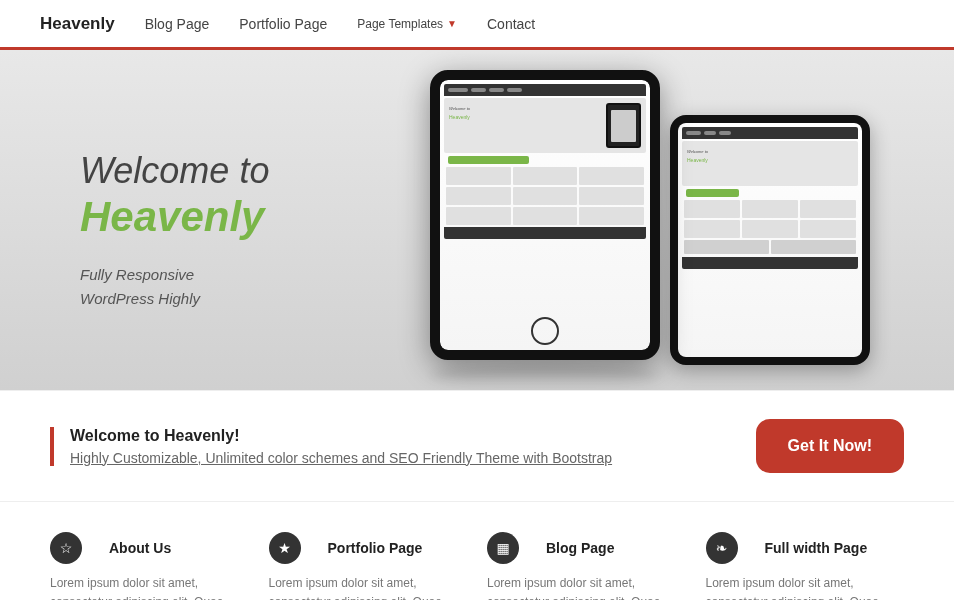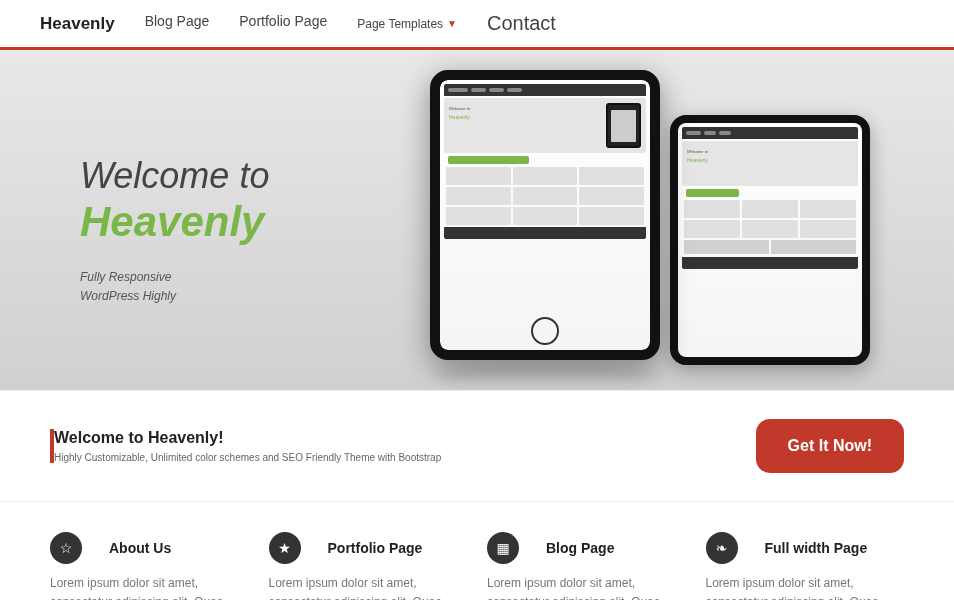--- a/index.html
+++ b/index.html
@@ -37,21 +37,21 @@
     .hero-text .brand-name {
       font-size: 42px;
       color: #7ab648;
       font-style: italic;
       font-weight: bold;
       line-height: 1.2;
       display: block;
       margin-bottom: 20px;
     }
     .hero-text .subtitle {
-      font-size: 12px;
+      font-size: 15px;
       color: #555;
       font-style: italic;
       line-height: 1.6;
     }
 
     
     .hero-devices {
       flex: 0 0 480px;
       position: relative;
       height: 280px;
@@ -230,31 +230,33 @@
       background: #fff;
       padding: 28px 50px;
       display: flex;
       align-items: center;
       justify-content: space-between;
       border-top: 1px solid #eee;
       border-bottom: 1px solid #eee;
     }
     .welcome-text-block {
       border-left: 4px solid #c0392b;
+      padding-left: 16px;
       flex: 1;
       margin-right: 40px;
     }
     .welcome-text-block h2 {
       font-size: 16px;
       color: #222;
       margin-bottom: 5px;
     }
     .welcome-text-block p {
-      font-size: 10px;
+      font-size: 14px;
       color: #666;
+      text-decoration: underline;
     }
     .get-it-btn {
       background: #c0392b;
       color: #fff;
       border: none;
       padding: 18px 32px;
       font-size: 16px;
       font-weight: bold;
       border-radius: 14px;
       cursor: pointer;
@@ -311,21 +313,21 @@
       <a href="#" style="text-decoration:none;color:#444;font-size:14px;">Blog Page</a>
     </li>
     <li>
       <a href="#" style="text-decoration:none;color:#444;font-size:14px;">Portfolio Page</a>
     </li>
     <li style="display:flex;align-items:center;gap:4px;">
       <a href="#" style="text-decoration:none;color:#444;font-size:12px;">Page Templates</a>
       <span style="color:#c0392b;font-size:10px;">▼</span>
     </li>
     <li>
-      <a href="#" style="text-decoration:none;color:#444;font-size:20px;">Contact</a>
+      <a href="#" style="text-decoration:none;color:#444;font-size:14px;">Contact</a>
     </li>
   </ul>
 </nav>
 
 <section class="hero">
   <div class="hero-text">
     <div class="welcome-to">Welcome to</div>
     <span class="brand-name">Heavenly</span>
     <div class="subtitle">
       <span>Fully Responsive</span><br>

